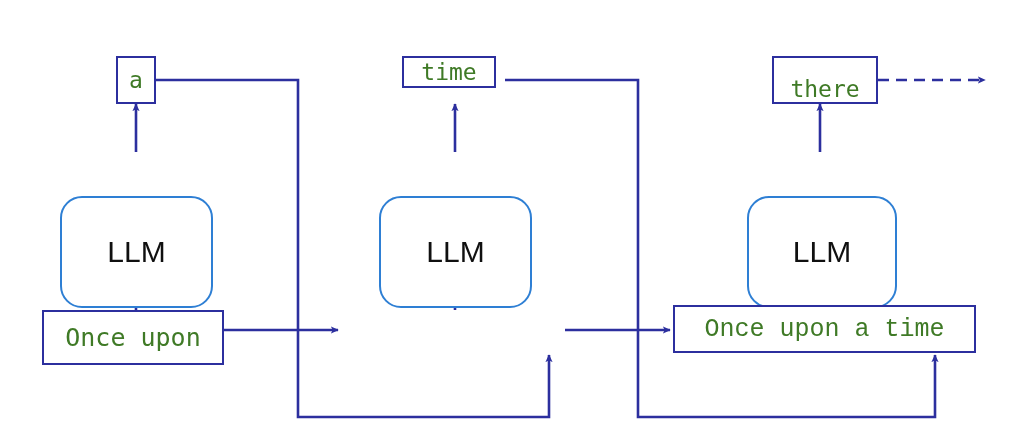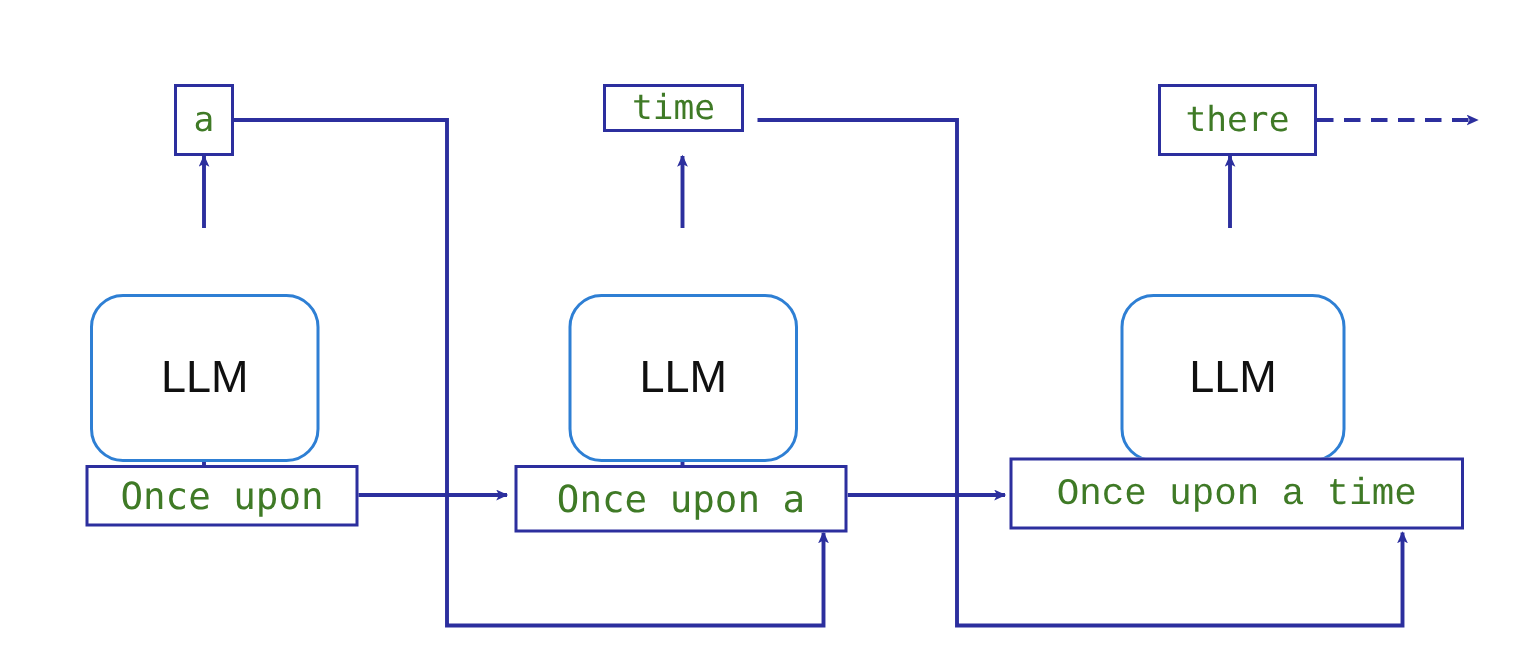--- a/index.html
+++ b/index.html
@@ -82,37 +82,34 @@
   </svg>
 
   <div class="tokenbox out" style="left:116px;top:56px;width:40px;height:48px;">
     <span>a</span>
   </div>
 
   <div class="llmbox" style="left:60px;top:152px;width:153px;height:112px;">
     <span>LLM</span>
   </div>
 
-  <div class="tokenbox ctx" style="left:42px;top:310px;width:182px;height:41px;margin-left:15px;">
+  <div class="tokenbox ctx" style="left:42px;top:310px;width:182px;height:55px;">
     <span>Once upon</span>
   </div>
 
   <div class="tokenbox out" style="left:402px;top:56px;width:94px;height:32px;">
     <span>time</span>
   </div>
 
   <div class="llmbox" style="left:379px;top:152px;width:153px;height:112px;">
     <span>LLM</span>
   </div>
 
-  <div class="tokenbox ctx" style="left:343px;top:310px;width:222px;height:45px;">
-    <span>Once upon a</span>
-  </div>
 
-  <div class="tokenbox out" style="left:772px;top:56px;width:106px;height:48px;">
+  <div class="tokenbox out" style="left:772px;top:56px;width:106px;height:48px;align-items:flex-end;">
     <span>there</span>
   </div>
 
   <div class="llmbox" style="left:747px;top:152px;width:150px;height:112px;">
     <span>LLM</span>
   </div>
 
   <div class="tokenbox ctx" style="left:673px;top:305px;width:303px;height:48px;font-family:Liberation Mono, monospace;">
     <span>Once upon a time</span>
   </div>

